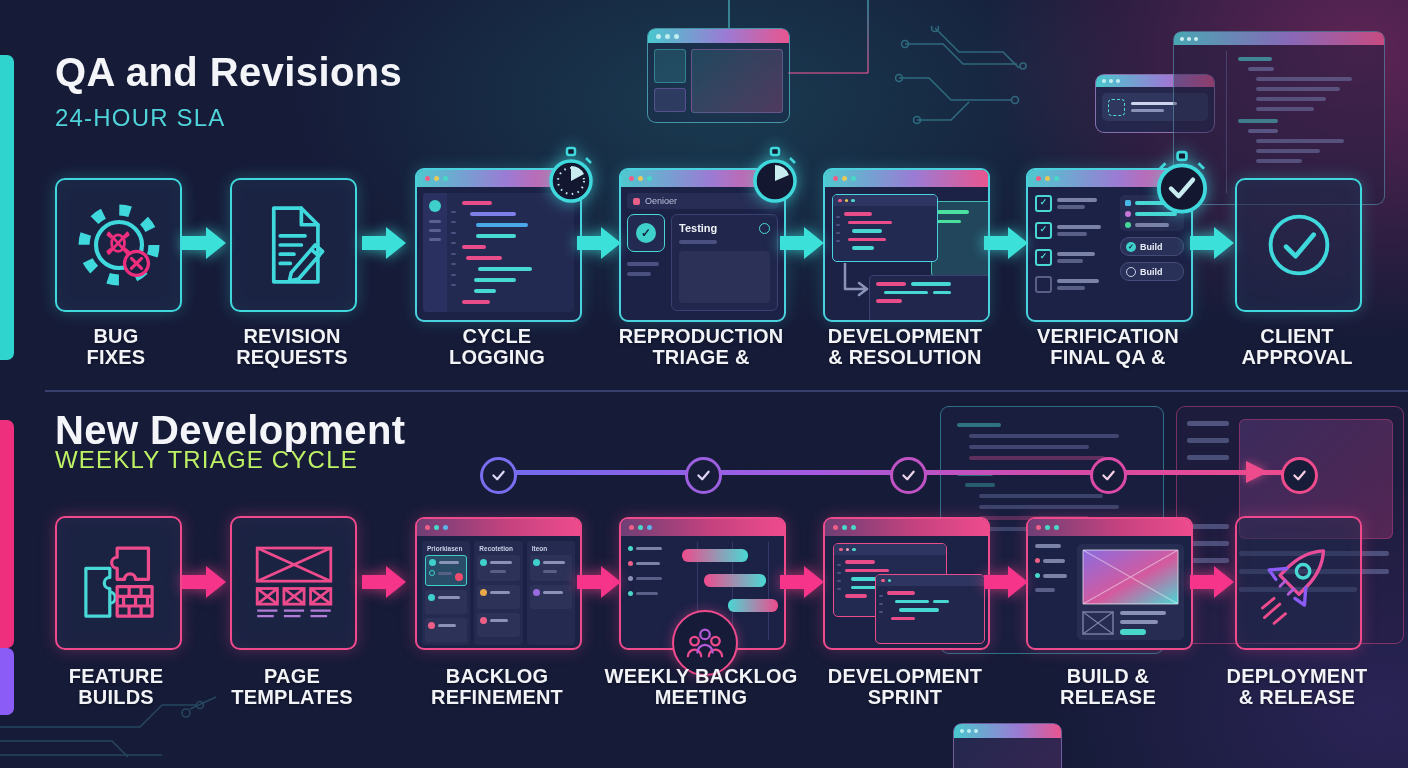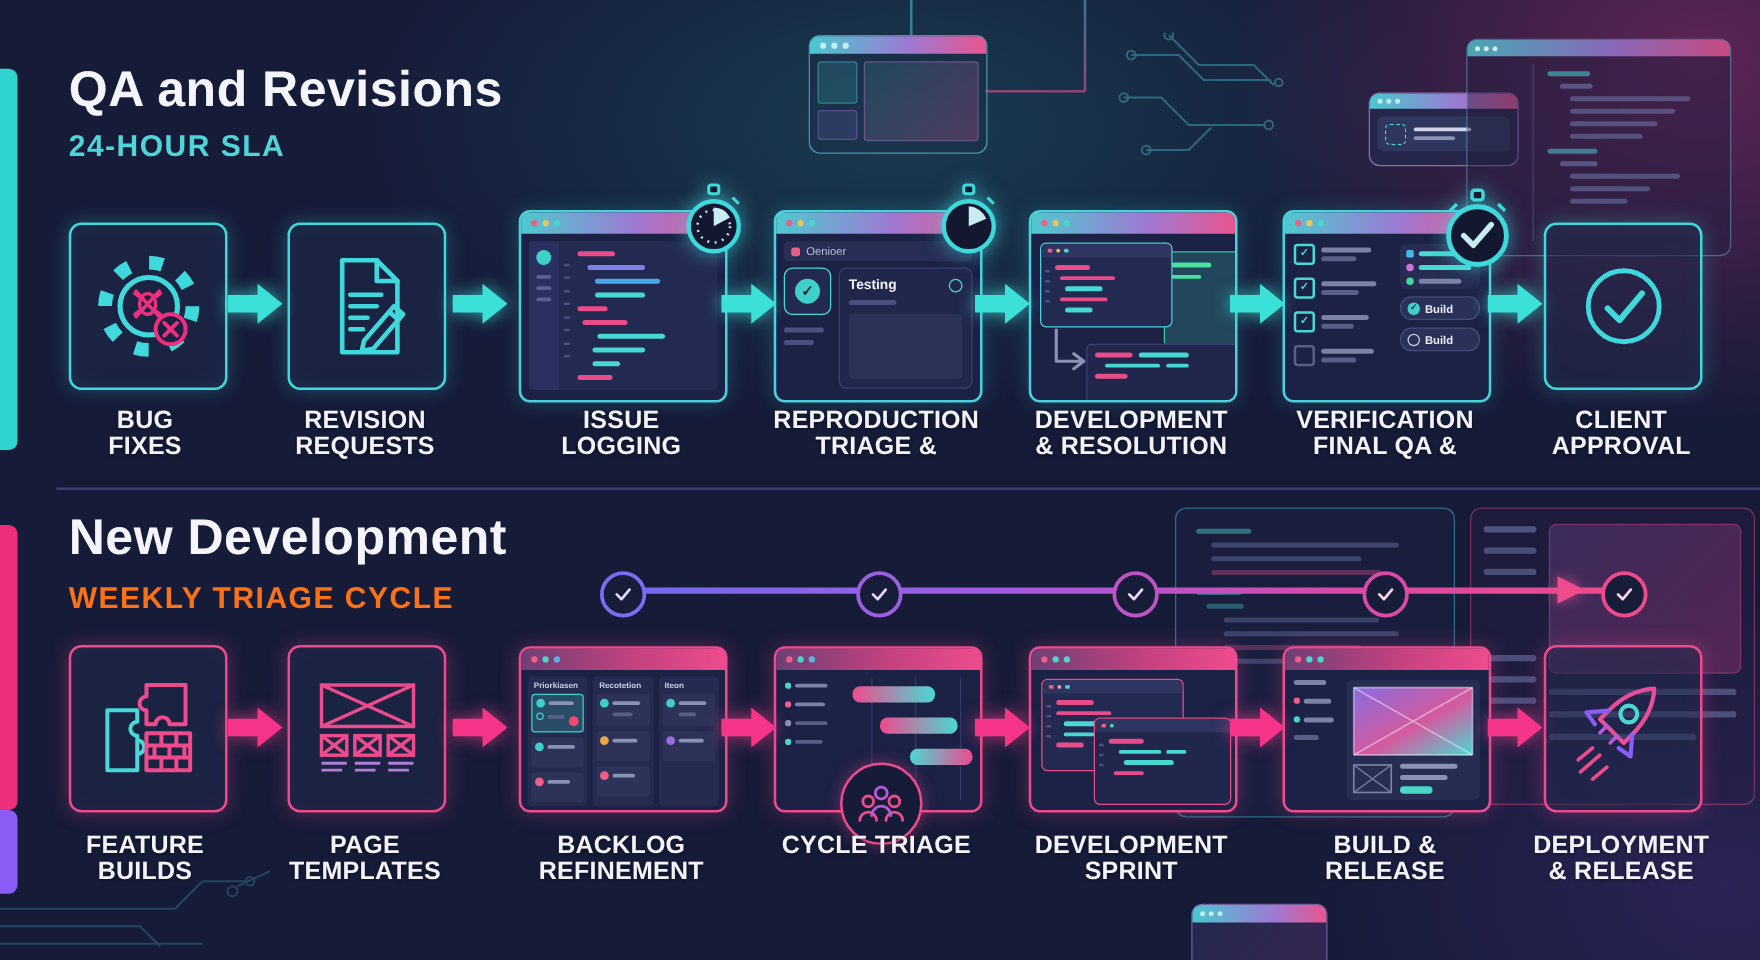--- a/index.html
+++ b/index.html
@@ -5,21 +5,21 @@
   html,body{margin:0;padding:0;background:#0d1128}
   .canvas{position:relative;width:1408px;height:768px;background:#161b38;overflow:hidden;
           font-family:"Liberation Sans",sans-serif}
   .abs{position:absolute}
   
   .glow{position:absolute;pointer-events:none;z-index:0}
   
   .edgebar{position:absolute;left:0;width:14px;border-radius:0 7px 7px 0;z-index:2}
   
   .sec-title{position:absolute;color:#f4f5f9;font-size:40px;font-weight:bold;letter-spacing:.4px;z-index:4}
-  .sec-sub{position:absolute;font-size:24px;font-weight:bold;letter-spacing:1.2px;z-index:4}
+  .sec-sub{position:absolute;font-size:24px;font-weight:normal;letter-spacing:1.2px;z-index:4}
   
   .stepbox{position:absolute;width:123px;height:130px;border:2.5px solid #3fd8dc;border-radius:10px;
            background:rgba(33,41,76,.55);display:flex;align-items:center;justify-content:center;z-index:4;
            box-shadow:0 0 16px rgba(63,216,220,.28), inset 0 0 20px rgba(63,216,220,.05)}
   .stepbox.pk{border-color:#f0498c;box-shadow:0 0 16px rgba(240,73,140,.32), inset 0 0 20px rgba(240,73,140,.05)}
   
   .bwin{position:absolute;width:163px;border:2px solid #49d2de;border-radius:9px;background:#1c2146;z-index:4;
         box-shadow:0 0 16px rgba(63,216,220,.22)}
   .bwin.h1{height:150px}
   .bwin.h2{height:129px}
@@ -453,42 +453,42 @@
 
   <div class="lbl" style="left:-4px;top:326px">
       <span>BUG</span>
       <span>FIXES</span>
     </div>
   <div class="lbl" style="left:172px;top:326px">
       <span>REVISION</span>
       <span>REQUESTS</span>
     </div>
   <div class="lbl" style="left:377px;top:326px">
-      <span>ISSUE</span>
+      <span>CYCLE</span>
       <span>LOGGING</span>
     </div>
   <div class="lbl" style="left:581px;top:326px">
       <span>REPRODUCTION</span>
       <span>TRIAGE &amp;</span>
     </div>
   <div class="lbl" style="left:785px;top:326px">
       <span>DEVELOPMENT</span>
       <span>&amp; RESOLUTION</span>
     </div>
   <div class="lbl" style="left:988px;top:326px">
       <span>VERIFICATION</span>
       <span>FINAL QA &amp;</span>
     </div>
   <div class="lbl" style="left:1177px;top:326px">
       <span>CLIENT</span>
       <span>APPROVAL</span>
     </div>
 
   <h1 class="sec-title" style="left:55px;top:408px;margin:0">New Development</h1>
-  <div class="sec-sub" style="left:55px;top:465px;color:#f97316">WEEKLY TRIAGE CYCLE</div>
+  <div class="sec-sub" style="left:55px;top:446px;color:#bef264">WEEKLY TRIAGE CYCLE</div>
 
   <div class="tl-line"></div>
   <div class="tl-arrow"></div>
   <div class="tl-node" style="left:480px;border-color:#7a6df0">
     <svg width="17" height="17" viewBox="0 0 20 20">
         <polyline points="4,10 8.5,14.5 16,5.5" fill="none" stroke="#dcd8f8" stroke-width="2.6" stroke-linecap="round" stroke-linejoin="round"></polyline>
       </svg>
   </div>
   <div class="tl-node" style="left:685px;border-color:#9b5fe0">
     <svg width="17" height="17" viewBox="0 0 20 20">
@@ -823,21 +823,22 @@
     </div>
   <div class="lbl" style="left:172px;top:666px">
       <span>PAGE</span>
       <span>TEMPLATES</span>
     </div>
   <div class="lbl" style="left:377px;top:666px">
       <span>BACKLOG</span>
       <span>REFINEMENT</span>
     </div>
   <div class="lbl" style="left:581px;top:666px">
-      <span>CYCLE TRIAGE</span>
+      <span>WEEKLY BACKLOG</span>
+      <span>MEETING</span>
     </div>
   <div class="lbl" style="left:785px;top:666px">
       <span>DEVELOPMENT</span>
       <span>SPRINT</span>
     </div>
   <div class="lbl" style="left:988px;top:666px">
       <span>BUILD &amp;</span>
       <span>RELEASE</span>
     </div>
   <div class="lbl" style="left:1177px;top:666px">

